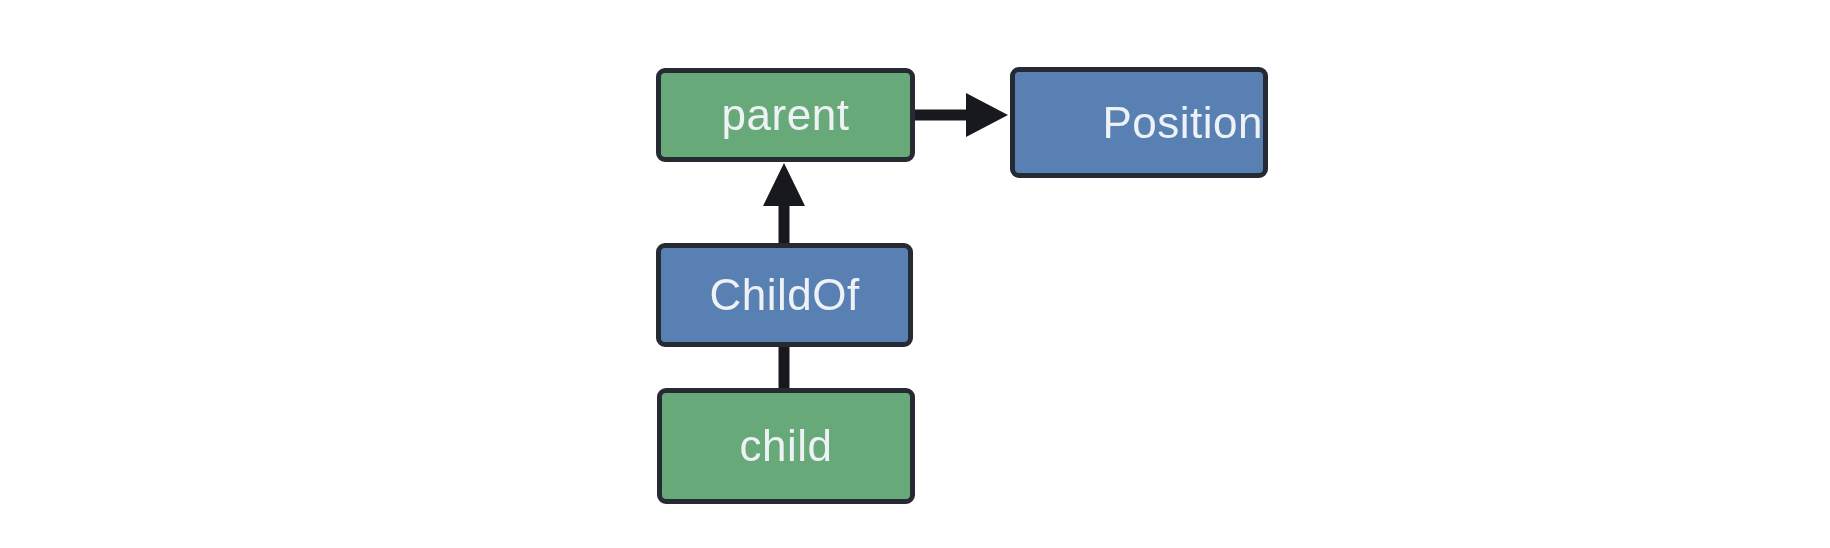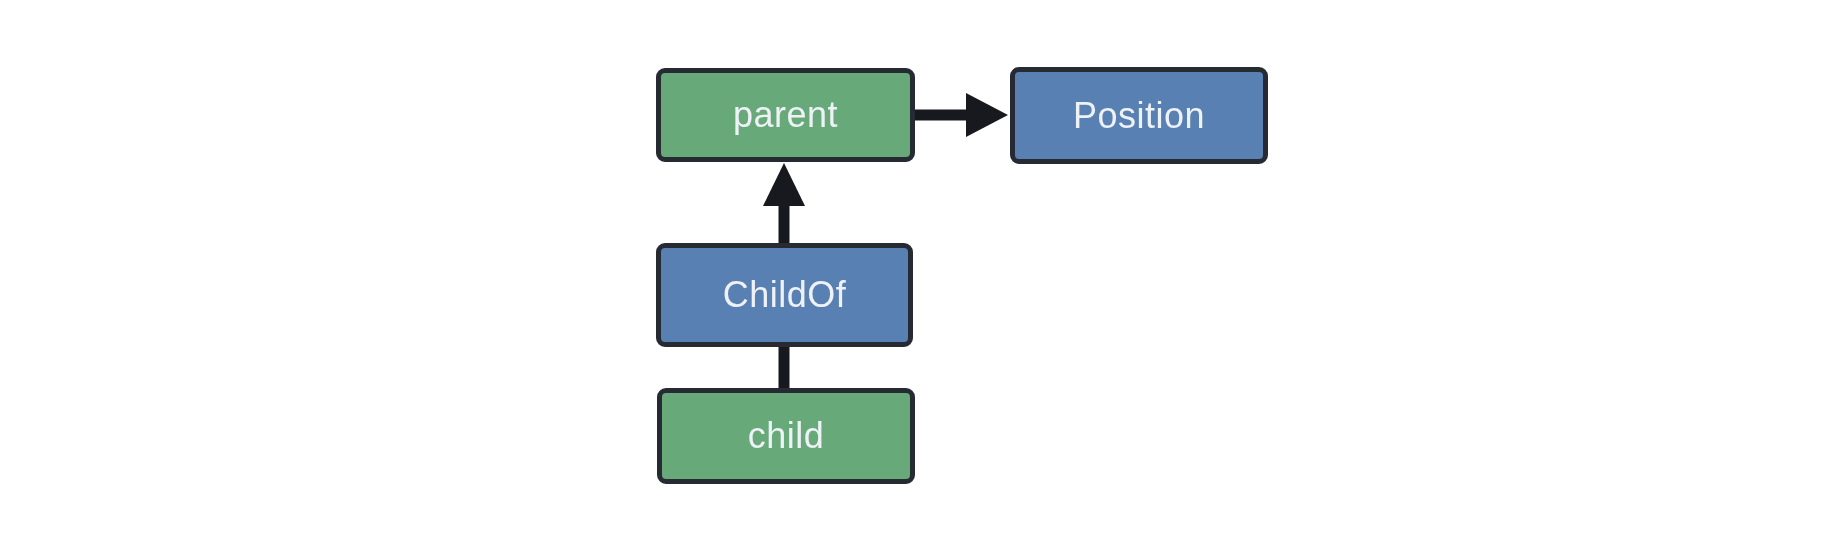--- a/index.html
+++ b/index.html
@@ -21,21 +21,21 @@
     border: 5px solid var(--c-border, #262a33);
     border-radius: 9px;
     display: flex;
     align-items: center;
     justify-content: center;
   }
   .node.green { background: var(--c-green, #67a978); }
   .node.blue  { background: var(--c-blue, #5880b2); }
   .node-label {
     color: var(--c-text, #eef2f7);
-    font-size: 36px;
+    font-size: 44px;
     line-height: 1;
     white-space: nowrap;
     letter-spacing: 0.5px;
   }
   .edges {
     position: absolute;
     left: 0;
     top: 0;
     pointer-events: none;
   }
@@ -61,25 +61,25 @@
 
     <g>
       <line x1="784" y1="337" x2="784" y2="391" stroke-width="11"></line>
     </g>
   </svg>
 
   <div class="node green" style="left:656px; top:68px; width:259px; height:94px;">
     <span class="node-label">parent</span>
   </div>
 
-  <div class="node blue" style="left:1010px; top:67px; width:258px; height:97px;">
+  <div class="node blue" style="left:1010px; top:67px; width:258px; height:111px;justify-content:flex-end;">
     <span class="node-label">Position</span>
   </div>
 
   <div class="node blue" style="left:656px; top:243px; width:257px; height:104px;">
     <span class="node-label">ChildOf</span>
   </div>
 
-  <div class="node green" style="left:657px; top:388px; width:258px; height:96px;">
+  <div class="node green" style="left:657px; top:388px; width:258px; height:116px;">
     <span class="node-label">child</span>
   </div>
 
 </div>
 
 </body></html>

